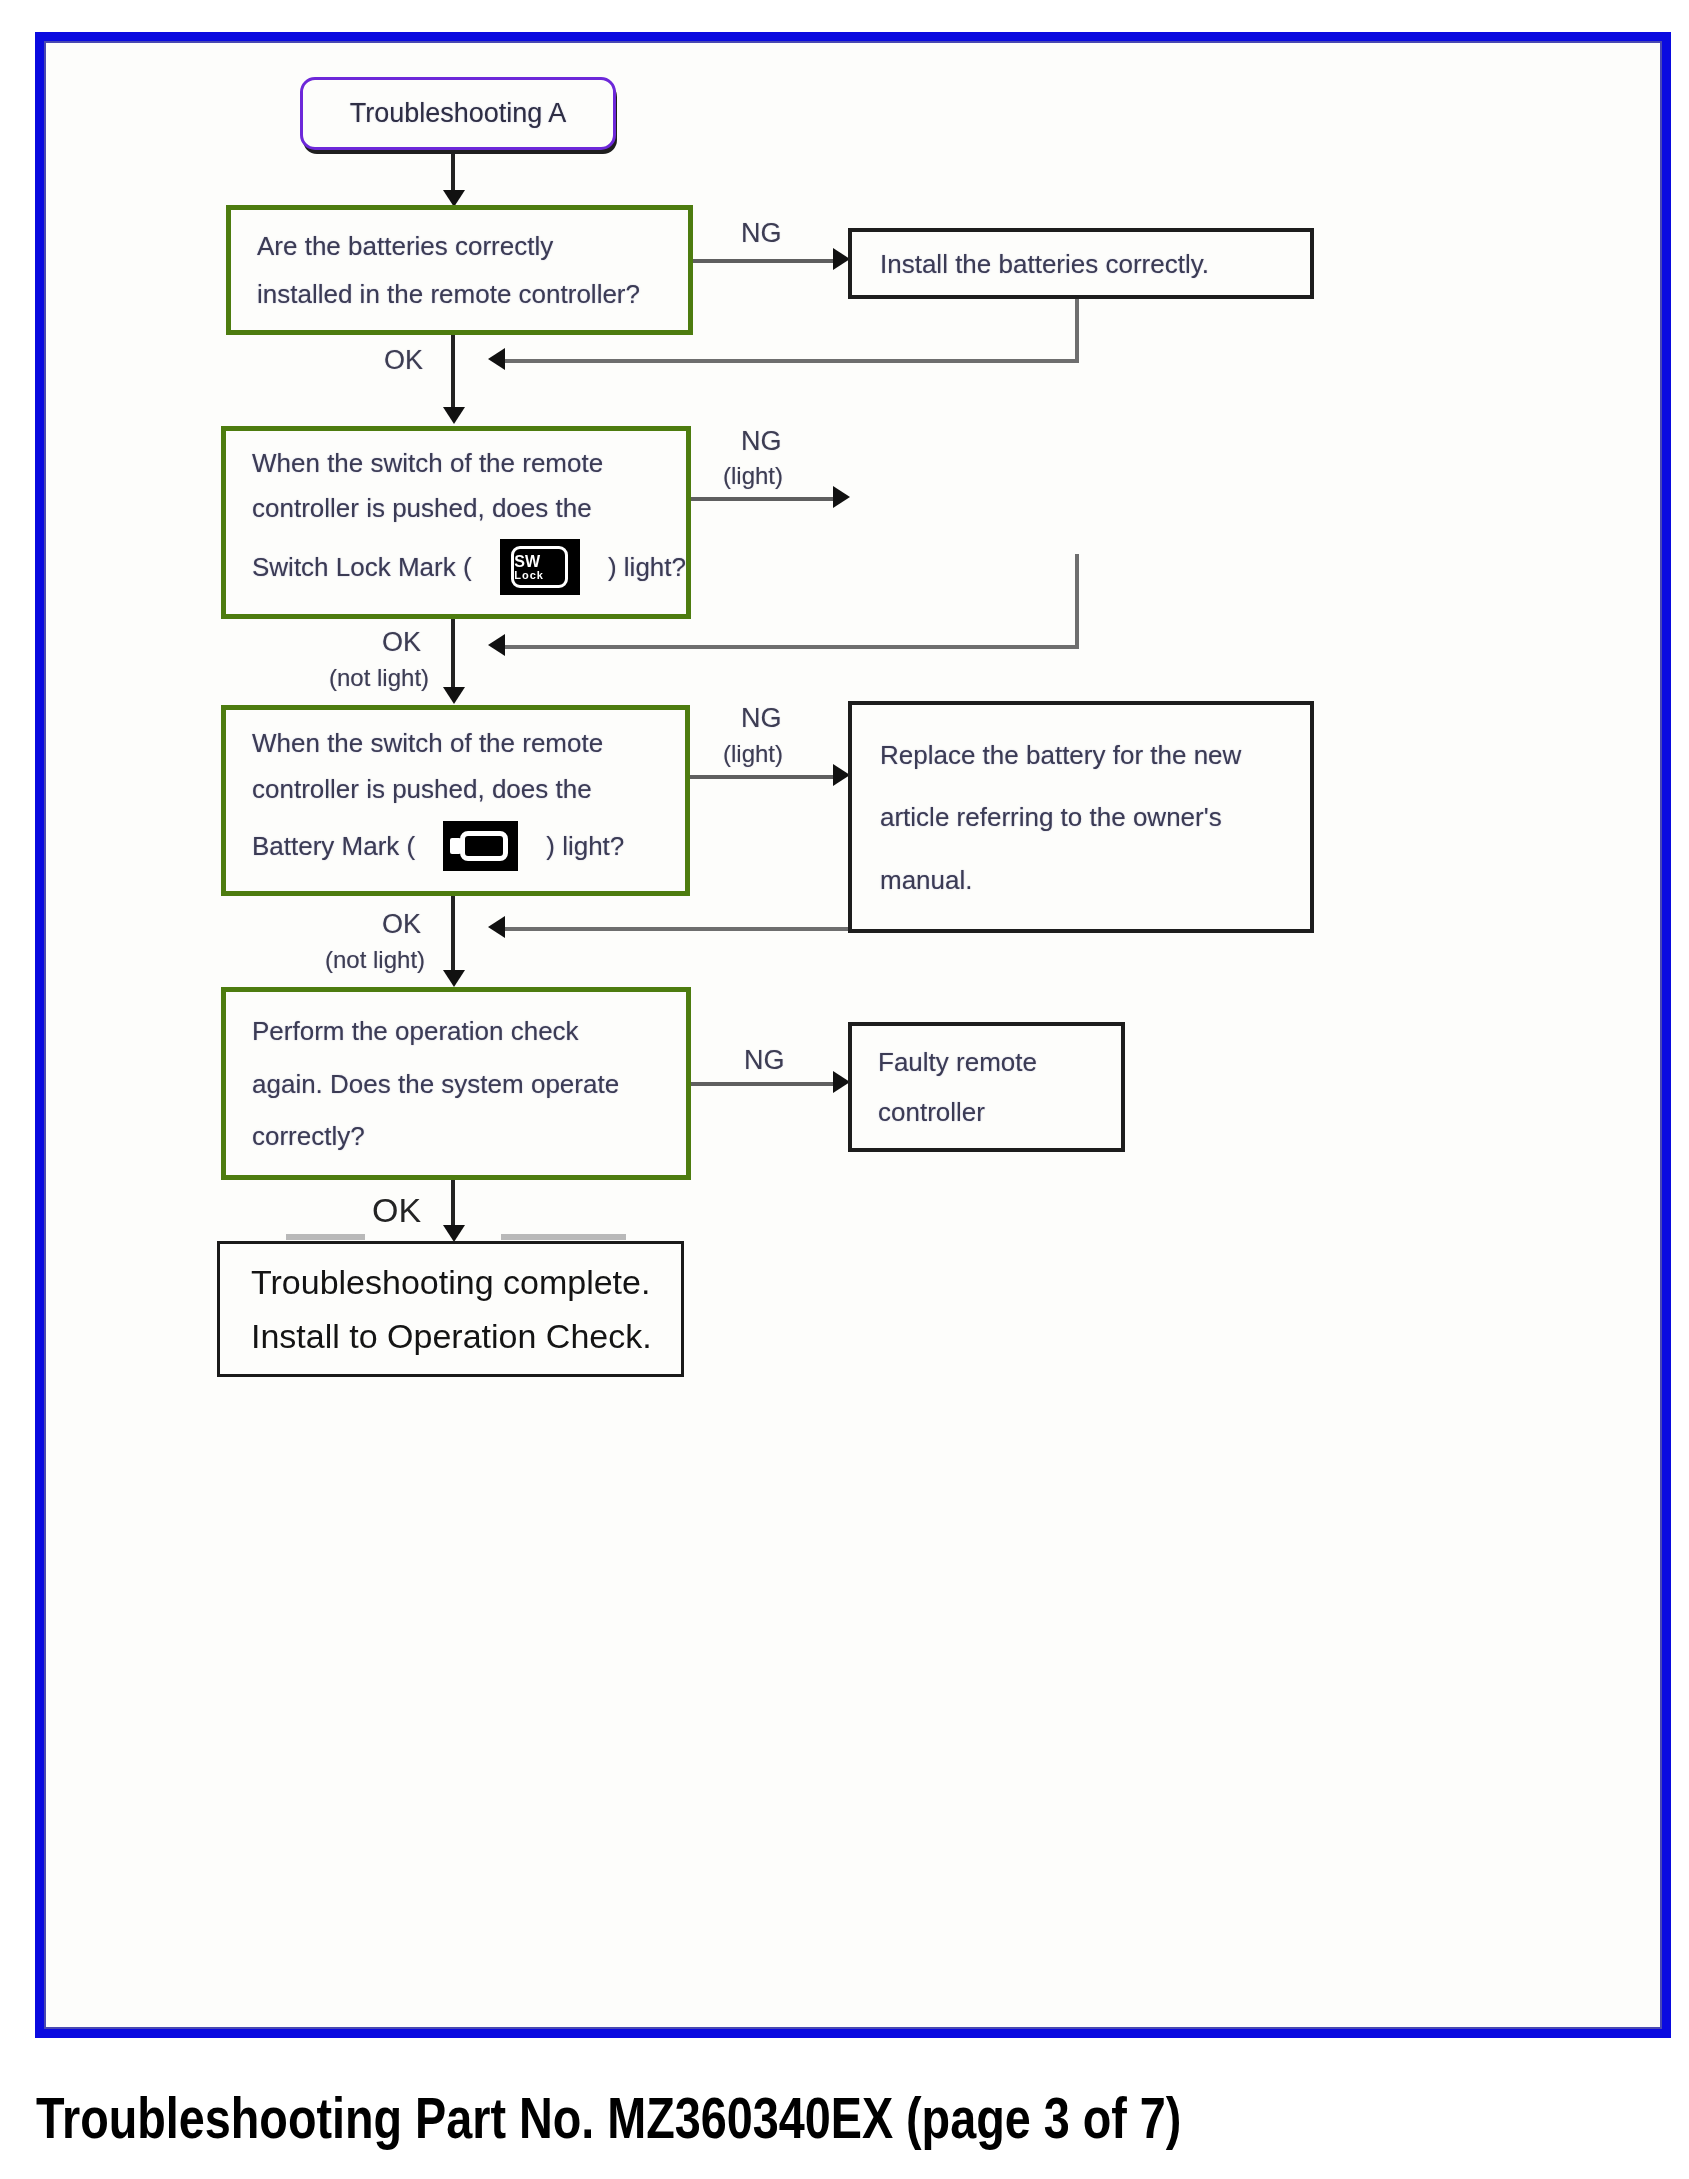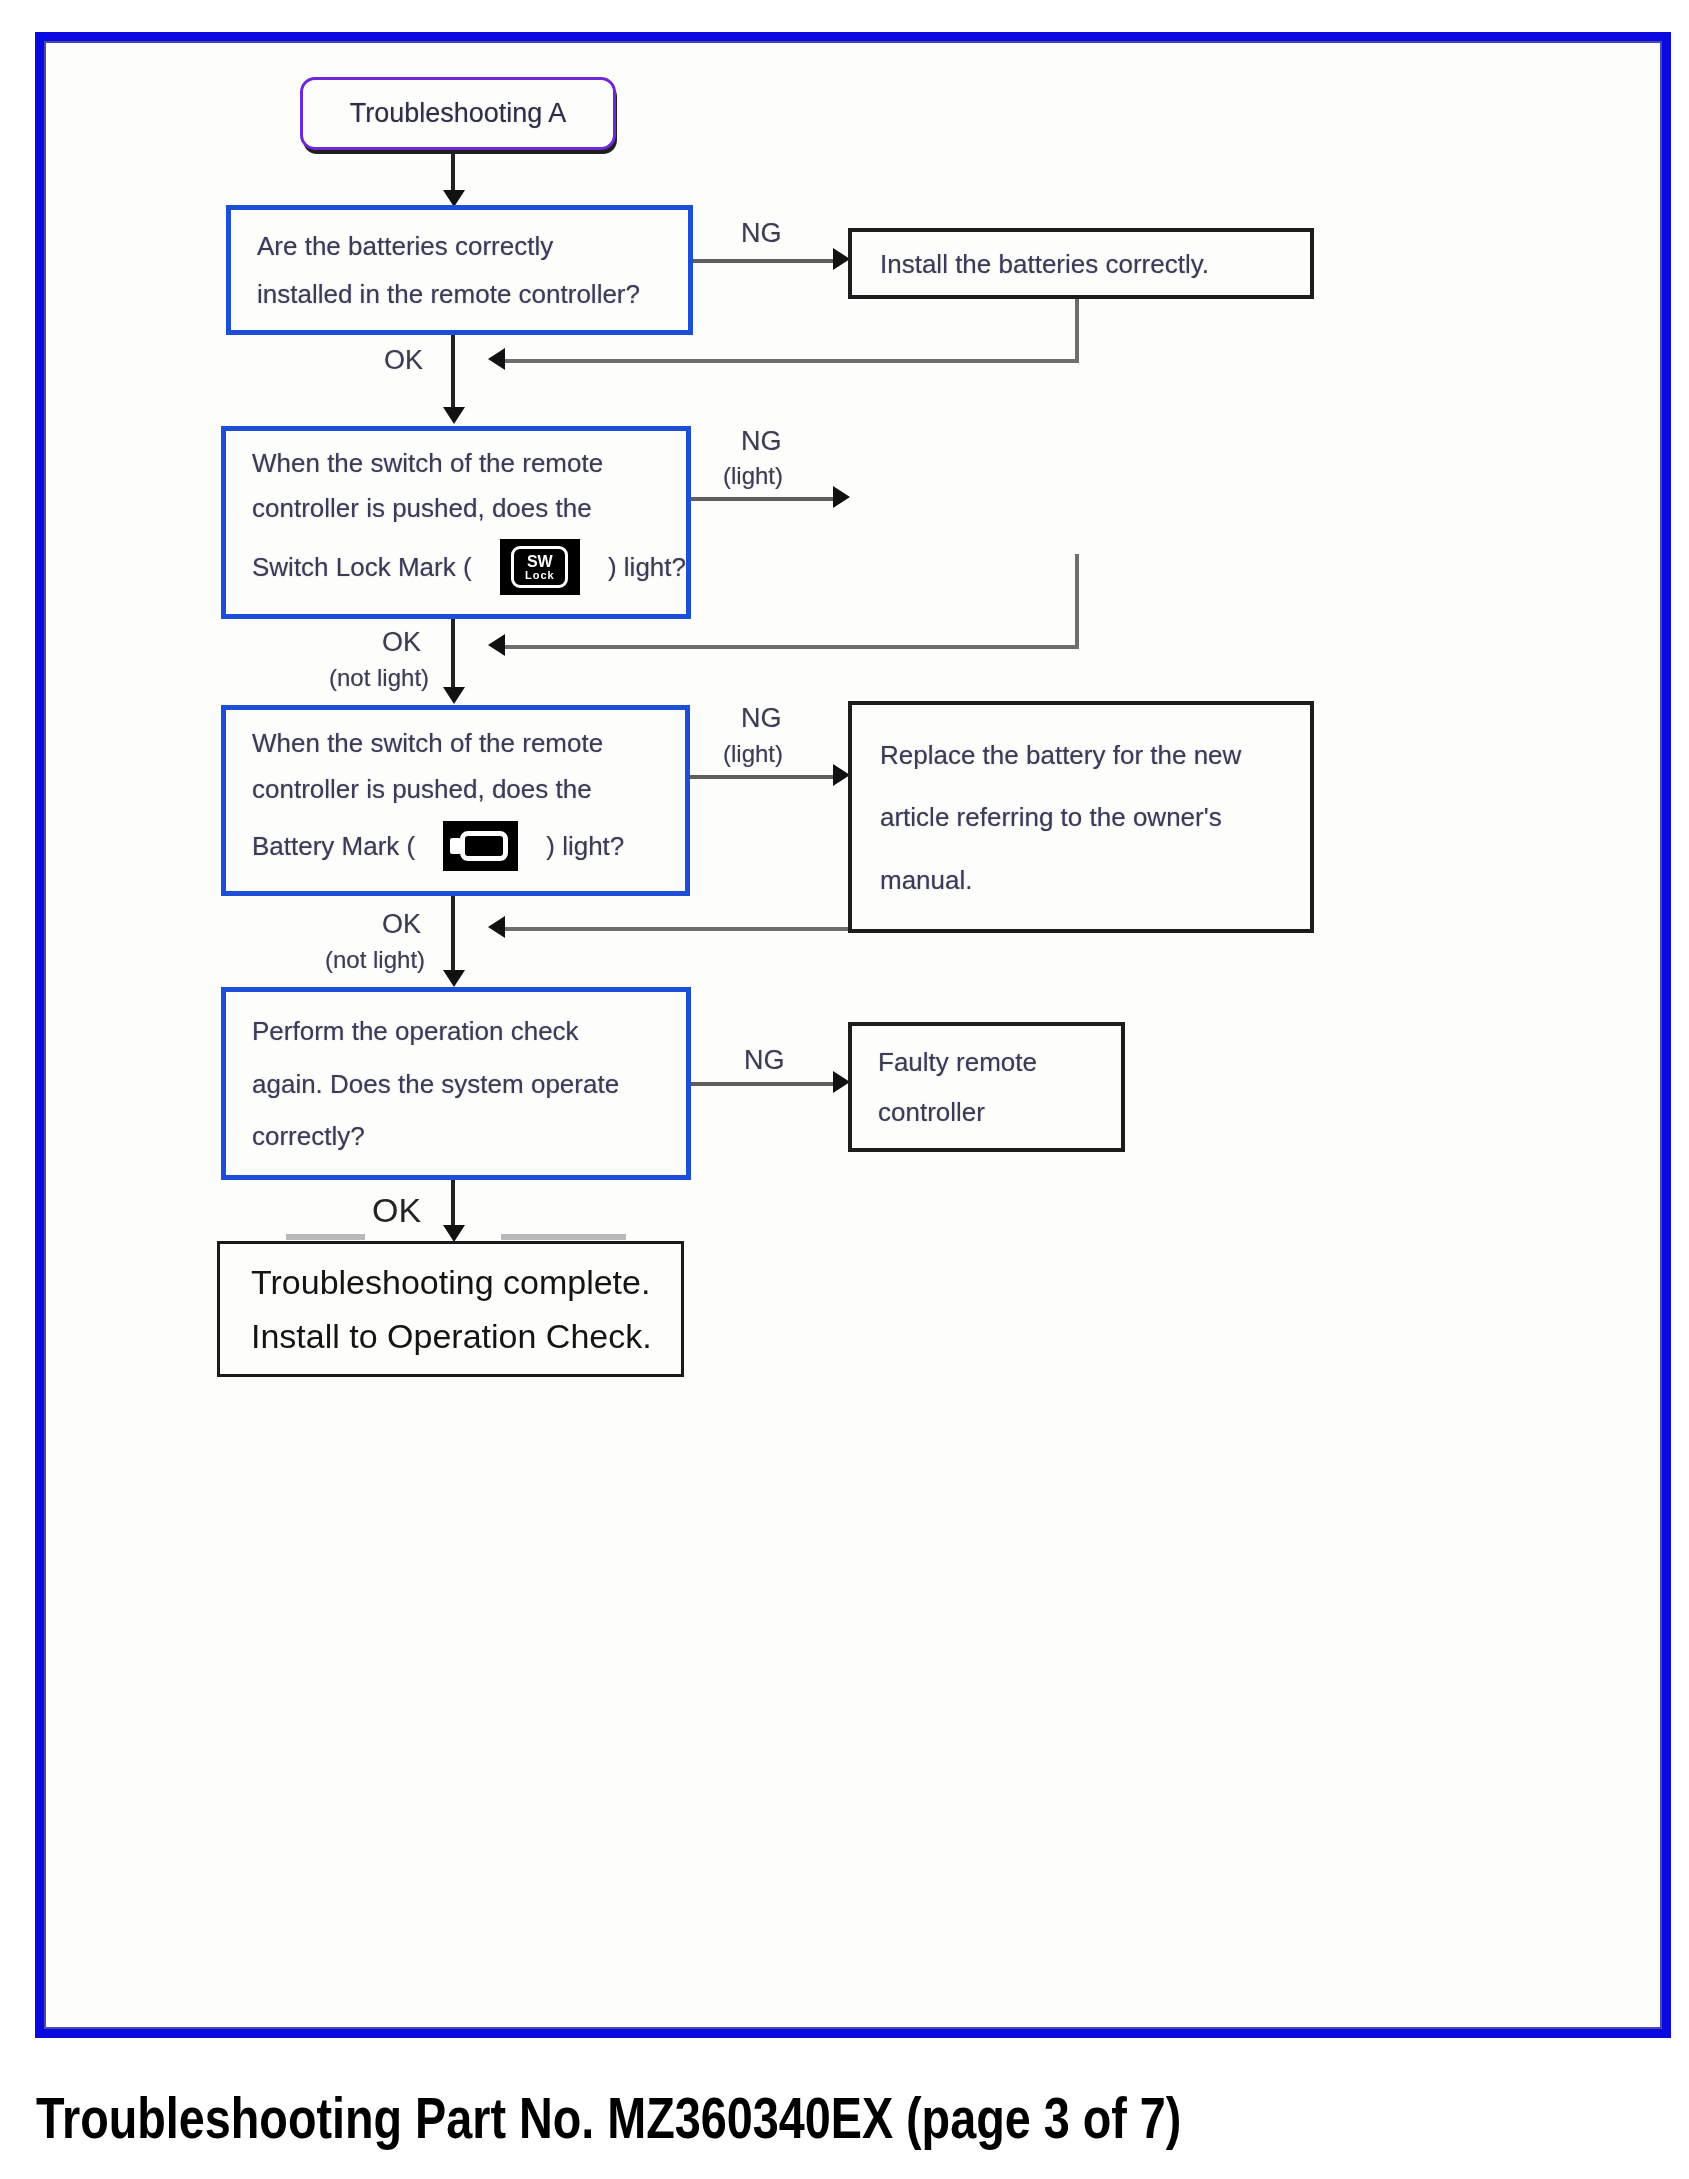--- a/index.html
+++ b/index.html
@@ -13,21 +13,21 @@
     border:9px solid #0a0ae0; box-sizing:border-box; background:#fdfdfb;
   }
   .frame-inner { width:100%; height:100%; border:2px solid #4949b2; box-sizing:border-box; }
 
   .node { position:absolute; box-sizing:border-box; background:#fdfdfb; z-index:3; }
   .start-node {
     border:3px solid #6d28d9; border-radius:15px;
     box-shadow:2px 5px 0 -1px #1f1f1f;
     display:flex; align-items:center; justify-content:center;
   }
-  .qbox  { border:5px solid #1d4ed8; display:flex; flex-direction:column; justify-content:space-evenly; padding:0 0 0 26px; }
+  .qbox  { border:5px solid #4d7c0f; display:flex; flex-direction:column; justify-content:space-evenly; padding:0 0 0 26px; }
   .abox  { border:4px solid #1d1d1d; display:flex; flex-direction:column; justify-content:space-evenly; padding:0 0 0 28px; }
   .endbox{ border:3px solid #1a1a1a; display:flex; flex-direction:column; justify-content:space-evenly; padding:0 0 0 31px; }
 
   .btxt  { font-size:26px; color:#3b3b54; line-height:1; text-shadow:0 0 1.2px rgba(80,80,140,.55); white-space:nowrap; }
   .bline { display:flex; align-items:center;gap:16px; }
   .start-txt { font-size:27px; color:#2e2e44; text-shadow:0 0 1.2px rgba(80,80,140,.5); }
   .endtxt { font-size:34px; color:#141414; line-height:1; white-space:nowrap; }
 
   .lbl { position:absolute; font-size:27px; color:#3d3d52; text-shadow:0 0 1px rgba(80,80,140,.5); z-index:4; white-space:nowrap; }
   .sub { font-size:24px; }
@@ -40,21 +40,21 @@
   .arr-d { position:absolute; width:0; height:0; z-index:2;
            border-left:11px solid transparent; border-right:11px solid transparent; border-top:17px solid #111; }
   .arr-r { position:absolute; width:0; height:0; z-index:2;
            border-top:11px solid transparent; border-bottom:11px solid transparent; border-left:17px solid #111; }
   .arr-l { position:absolute; width:0; height:0; z-index:2;
            border-top:11px solid transparent; border-bottom:11px solid transparent; border-right:17px solid #111; }
 
   .sl-icon { display:inline-block; width:84px; height:56px; background:#000; margin:0 12px; box-sizing:border-box; padding-top:7px; }
   .sl-badge { width:57px; height:42px; margin:0 auto; border:3px solid #fff; border-radius:9px; color:#fff;
               font-weight:bold; box-sizing:border-box; display:flex; flex-direction:column; justify-content:center;
-              align-items:center; line-height:1; text-shadow:none; }
+              line-height:1; text-shadow:none; }
   .sl-top { font-size:16px; } .sl-bottom { font-size:11px; letter-spacing:1px; }
 
   .bat-icon { display:inline-block; width:75px; height:50px; background:#000; margin:0 12px; position:relative; }
   .bat-body { position:absolute; left:17px; top:10px; width:48px; height:30px; border:5px solid #fff; border-radius:8px; box-sizing:border-box; }
   .bat-tip  { position:absolute; left:7px; top:17px; width:11px; height:16px; background:#fff; border-radius:2px; }
 
   .scan-bar { position:absolute; height:6px; background:#b9b9b9; z-index:1; }
 
   .caption { position:absolute; left:36px; top:2085px; font-size:57px; font-weight:bold; color:#000;
              white-space:nowrap; transform:scaleX(0.82); transform-origin:left center; letter-spacing:0; }

